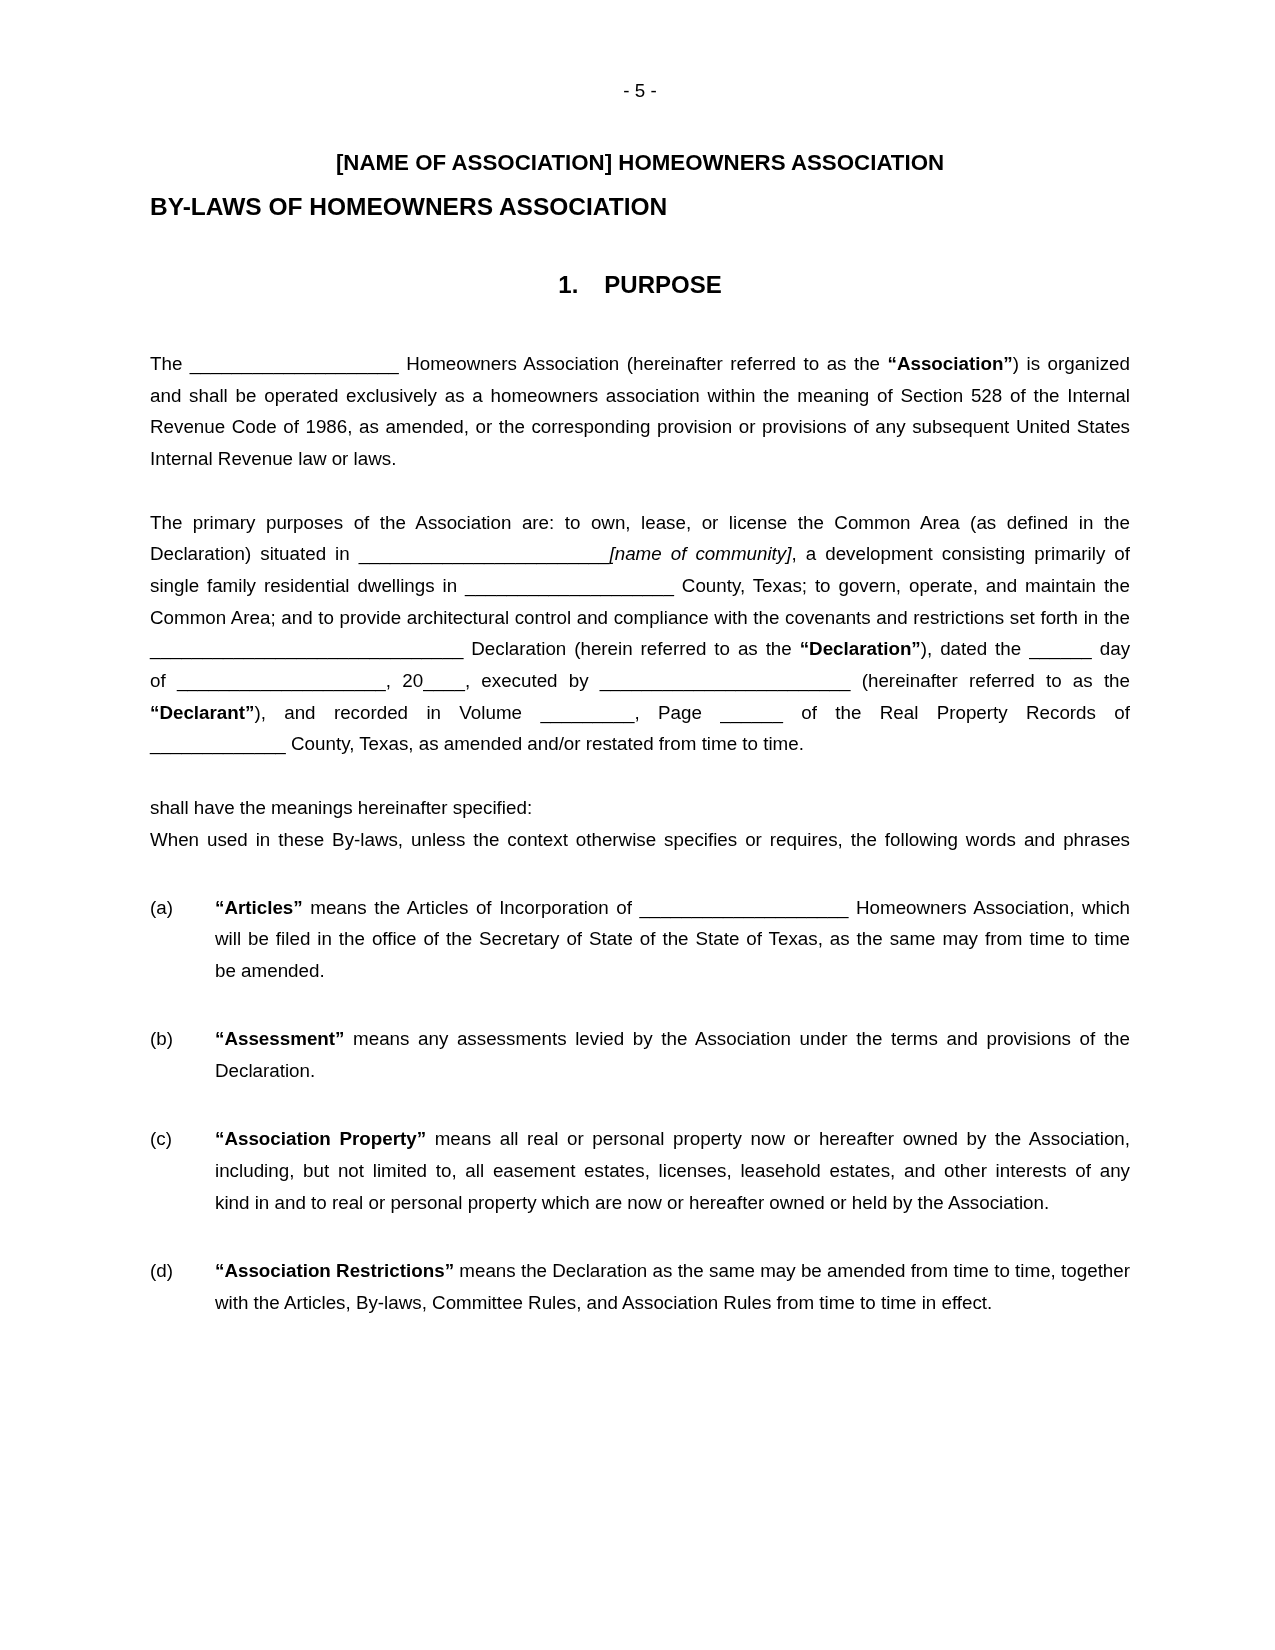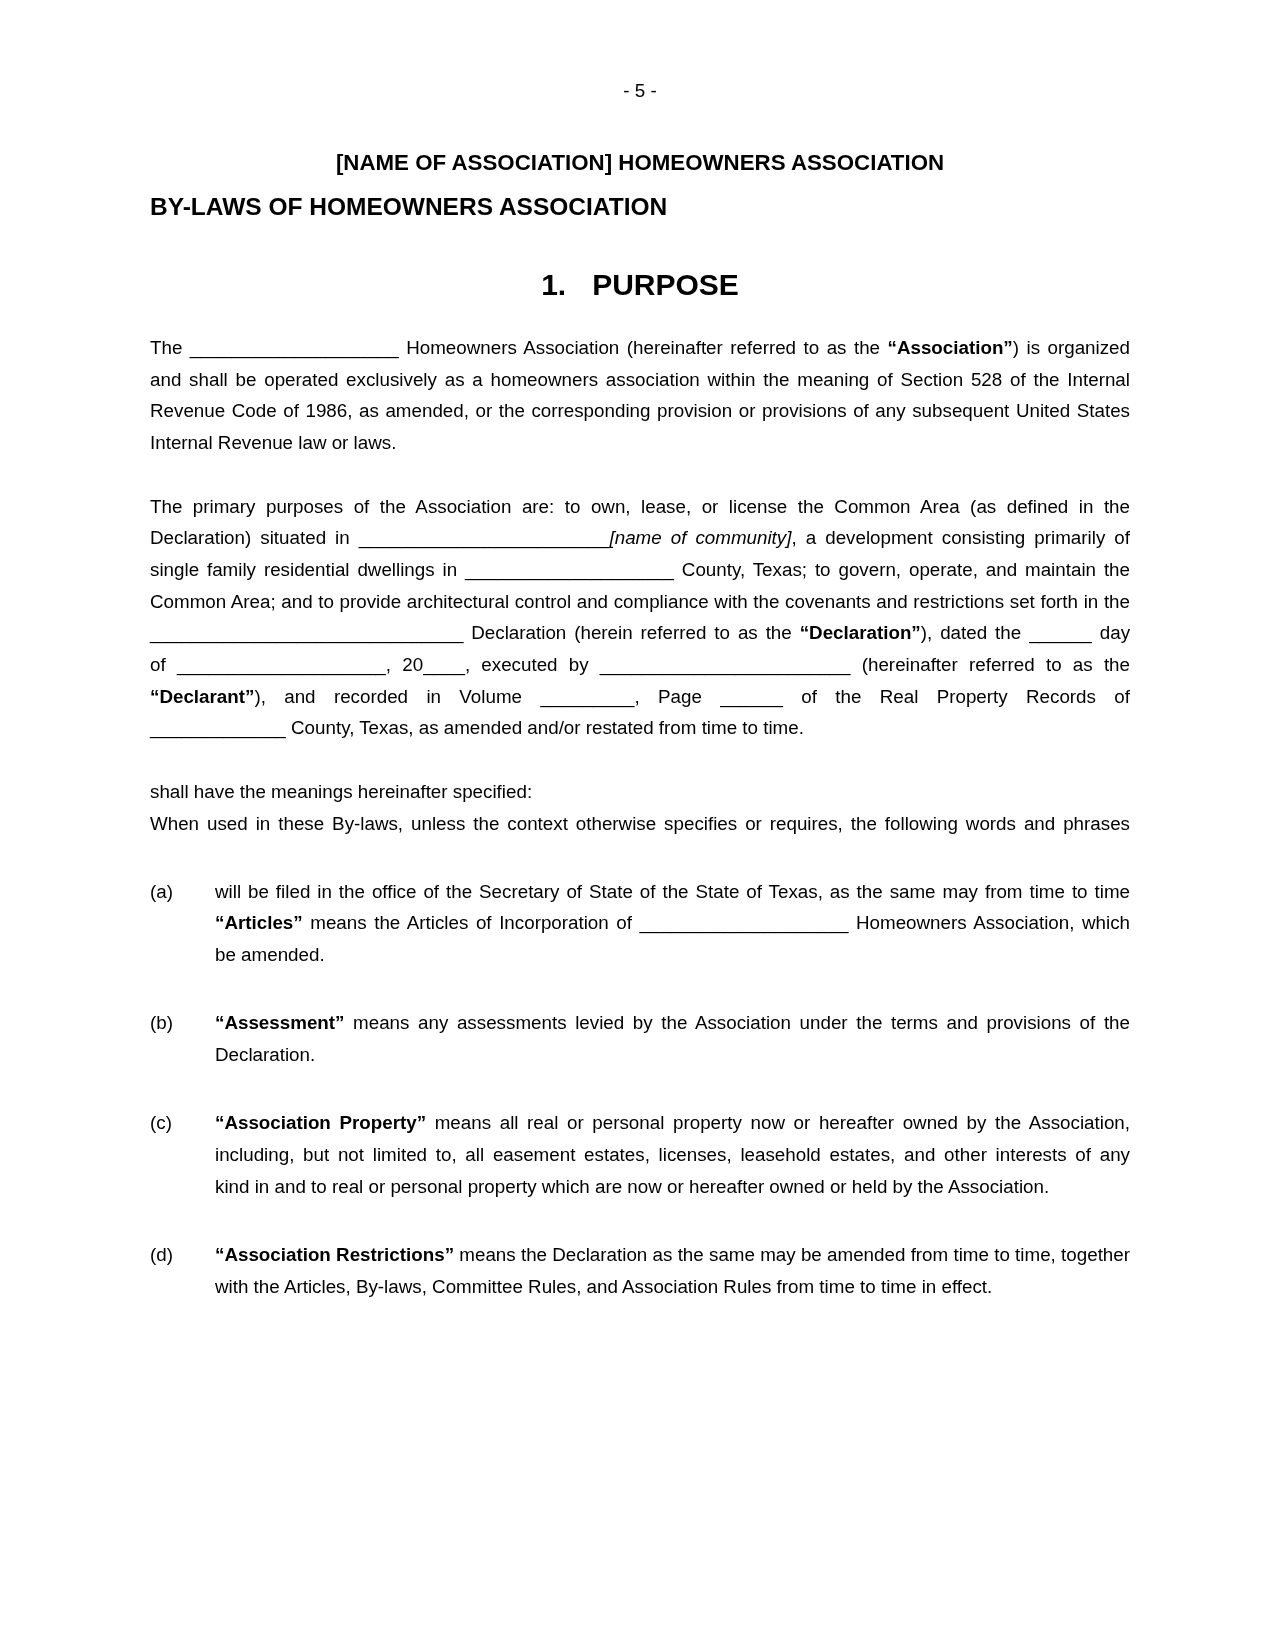--- a/index.html
+++ b/index.html
@@ -19,26 +19,26 @@
   .doc-title-1{
     margin-top:48px;text-align:center;font-weight:bold;
     font-size:22.3px;line-height:26px;
   }
   .doc-title-2{
     margin-top:16px;text-align:left;font-weight:bold;
     font-size:24.5px;line-height:29px;
   }
   .sec-heading{
     margin-top:51px;text-align:center;font-weight:bold;
-    font-size:30px;line-height:26px;
+    font-size:24px;line-height:26px;
   }
   .sec-num{margin-right:26px;}
   .block{font-size:18.8px;line-height:31.7px;}
   .para{margin-top:31.7px;}
-  .sec-heading + .para{margin-top:34px;}
+  .sec-heading + .para{margin-top:50px;}
   .def{margin-top:36.5px;display:flex;}
   .def-label{flex:0 0 65px;}
   .def-body{flex:1 1 auto;min-width:0;}
   .ln{text-align:justify;text-align-last:justify;}
   .ln.last{text-align-last:left;}
   .b{font-weight:bold;}
   .i{font-style:italic;}
 </style>
 </head>
 <body>
@@ -66,22 +66,22 @@
           <div class="ln"><span class="b ">“Declarant”</span><span>), and recorded in Volume </span><span>_________</span><span>, Page </span><span>______</span><span> of the Real Property Records of</span></div>
           <div class="ln last"><span>_____________</span><span> County, Texas, as amended and/or restated from time to time.</span></div>
         </div>
         <div class="para block">
           <div class="ln last"><span>shall have the meanings hereinafter specified:</span></div>
           <div class="ln"><span>When used in these By-laws, unless the context otherwise specifies or requires, the following words and phrases</span></div>
         </div>
         <div class="def block">
           <span class="def-label">(a)</span>
           <div class="def-body">
+            <div class="ln"><span class="b ">“Articles”</span><span> means the Articles of Incorporation of </span><span>____________________</span><span> Homeowners Association, which</span></div>
             <div class="ln"><span>will be filed in the office of the Secretary of State of the State of Texas, as the same may from time to time</span></div>
-            <div class="ln"><span class="b ">“Articles”</span><span> means the Articles of Incorporation of </span><span>____________________</span><span> Homeowners Association, which</span></div>
             <div class="ln last"><span>be amended.</span></div>
           </div>
         </div>
         <div class="def block">
           <span class="def-label">(b)</span>
           <div class="def-body">
             <div class="ln"><span class="b ">“Assessment”</span><span> means any assessments levied by the Association under the terms and provisions of the</span></div>
             <div class="ln last"><span>Declaration.</span></div>
           </div>
         </div>

